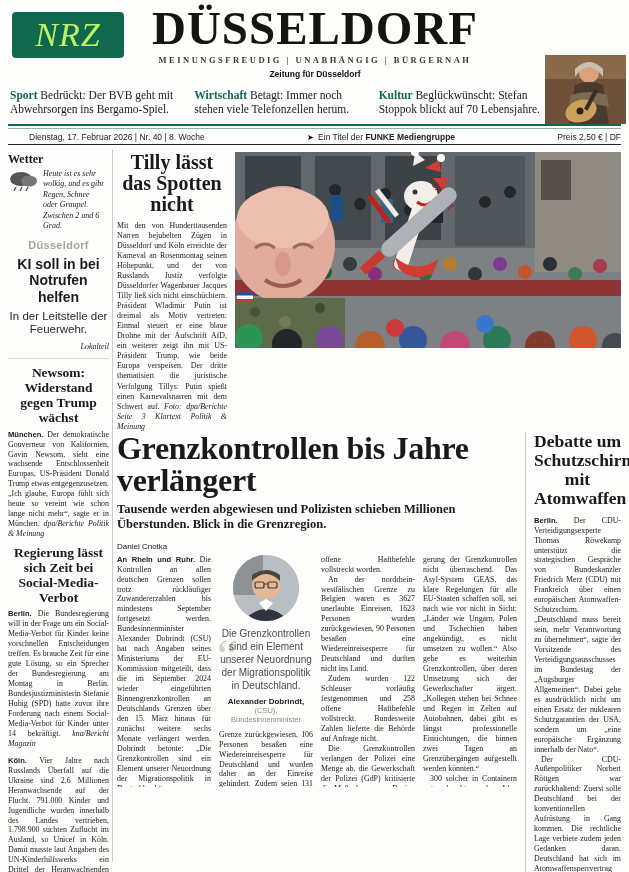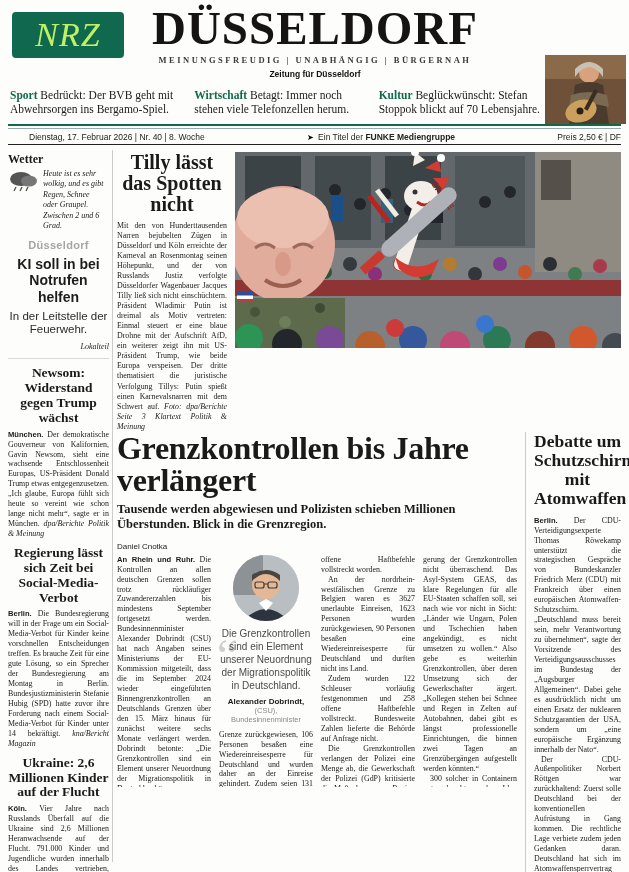--- a/index.html
+++ b/index.html
@@ -168,21 +168,20 @@
       <h3>Newsom: Widerstand gegen Trump wächst</h3>
       <p><b class="lead-city">München.</b> <span>Der demokratische Gouverneur von Kalifornien, Gavin Newsom, sieht eine wachsende Entschlossenheit Europas, US-Präsident Donald Trump etwas entgegenzusetzen. „Ich glaube, Europa fühlt sich heute so vereint wie schon lange nicht mehr“, sagte er in München.</span> <i class="credit">dpa/Berichte Politik &amp; Meinung</i></p>
     </div>
 
     <div class="brief" style="margin-top:7px;">
       <h3>Regierung lässt sich Zeit bei Social-Media-Verbot</h3>
       <p><b class="lead-city">Berlin.</b> <span>Die Bundesregierung will in der Frage um ein Social-Media-Verbot für Kinder keine vorschnellen Entscheidungen treffen. Es brauche Zeit für eine gute Lösung, so ein Sprecher der Bundesregierung am Montag in Berlin. Bundesjustizministerin Stefanie Hubig (SPD) hatte zuvor ihre Forderung nach einem Social-Media-Verbot für Kinder unter 14 bekräftigt.</span> <i class="credit">kna/Bericht Magazin</i></p>
     </div>
 
     <div class="brief" style="margin-top:7px;">
-      <h3>Ukraine: 2,6 Millionen Kinder auf der Flucht</h3>
       <p><b class="lead-city">Köln.</b> <span>Vier Jahre nach Russlands Überfall auf die Ukraine sind 2,6 Millionen Heranwachsende auf der Flucht. 791.000 Kinder und Jugendliche wurden innerhalb des Landes vertrieben, 1.798.900 suchten Zuflucht im Ausland, so Unicef in Köln. Damit musste laut Angaben des UN-Kinderhilfswerks ein Drittel der Heranwachsenden ihr Zuhause verlassen.</span> </p>
     </div>
 
   </div>
   <div class="rail-divider"></div>
 
   <div class="main">
 
     <div class="row-top">
       <div class="tilly">

